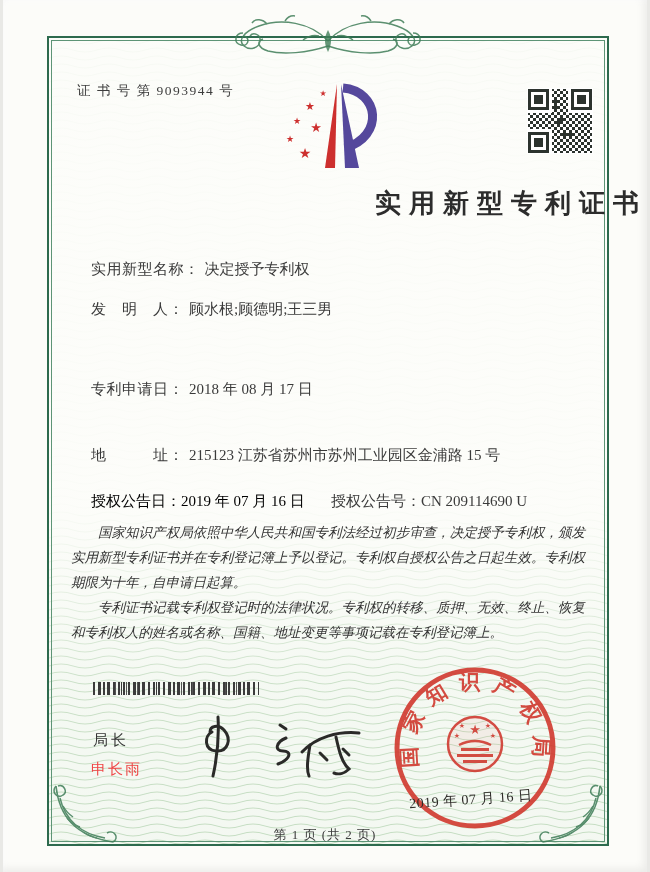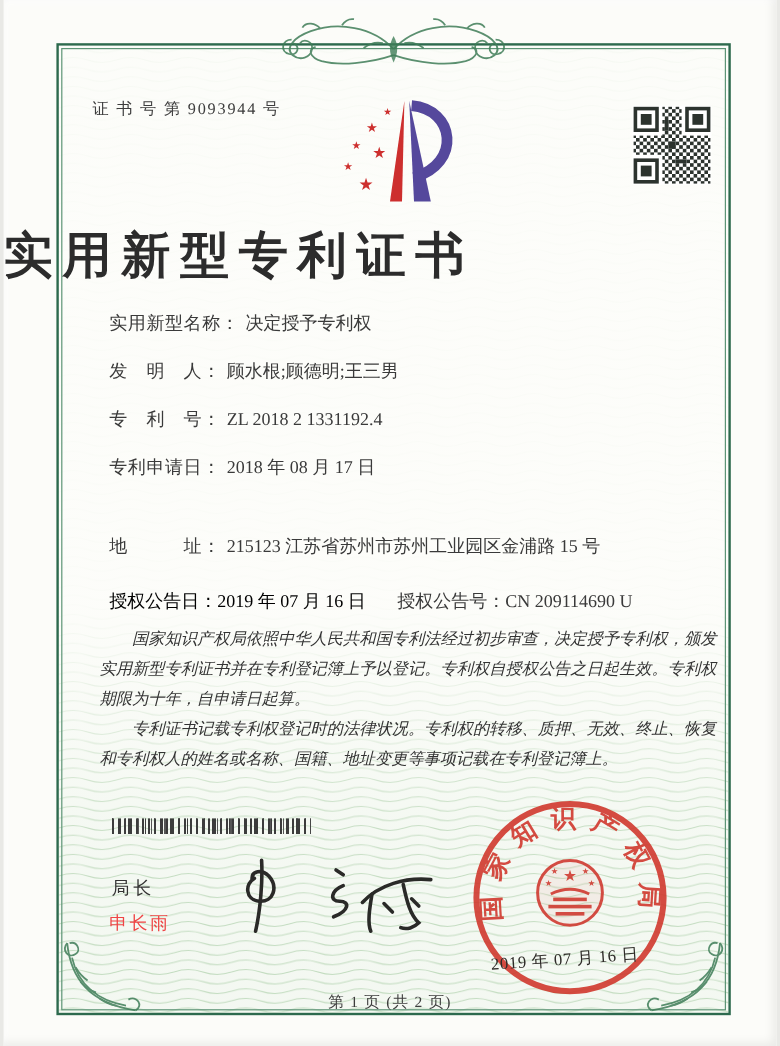--- a/index.html
+++ b/index.html
@@ -24,33 +24,33 @@
   }
   .frame-outer{
     left:44px;top:36px;width:558px;height:806px;z-index:2;
     border:2px solid #2d6a4e;
   }
   .frame-inner{position:absolute;inset:2px;border:1px solid #5d9476;}
   .flourish{z-index:3;}
   .content{z-index:4;}
   .cert-number{left:74px;top:82px;font-size:13.5px;letter-spacing:1.5px;color:#3d3d3d;}
   .title{
-    left:0;top:186px;width:100%;text-align:left;
-    font-size:41px;font-weight:600;letter-spacing:8px;color:#2c2c2c;
+    left:0;top:186px;width:100%;text-align:right;
+    font-size:26px;font-weight:600;letter-spacing:8px;color:#2c2c2c;
   }
   .row{left:88px;font-size:15px;color:#3a3a3a;white-space:nowrap;}
   .row .lbl{letter-spacing:.5px;}
   .row .val{margin-left:5px;}
   .r0{top:260px;} .r1{top:300px;} .r2{top:340px;} .r3{top:380px;} .r4{top:420px;} .r5{top:446px;}
   .grant-l{left:88px;top:492px;font-size:15px;color:#000000;white-space:nowrap;}
   .grant-r{left:328px;top:492px;font-size:15px;color:#3a3a3a;white-space:nowrap;}
   .body-text{
     left:68px;top:520px;width:514px;
     font-size:13.5px;line-height:25px;color:#333;
-    font-style:italic;text-align:justify;margin-left:12px;
+    font-style:italic;text-align:justify;
   }
   .body-text p{margin:0;text-indent:2em;}
   .barcode{
     left:90px;top:682px;width:166px;height:13px;
     background-image:
       repeating-linear-gradient(90deg,#3c3c3c 0 2px,transparent 2px 5px),
       repeating-linear-gradient(90deg,#3c3c3c 0 1px,transparent 1px 7px),
       repeating-linear-gradient(90deg,#555 0 1px,transparent 1px 11px);
   }
   .signer-title{left:90px;top:731px;font-size:15px;letter-spacing:3px;color:#333;}
@@ -165,23 +165,20 @@
   </svg>
 
   <div class="abs content title">实用新型专利证书</div>
 
   <div class="abs content row r0">
     <span class="lbl">实用新型名称：</span><span class="val">决定授予专利权</span>
   </div>
   <div class="abs content row r1">
     <span class="lbl">发　明　人：</span><span class="val">顾水根;顾德明;王三男</span>
   </div>
-  <div class="abs content row r2">
-    <span class="lbl">专　利　号：</span><span class="val">ZL 2018 2 1331192.4</span>
-  </div>
   <div class="abs content row r3">
     <span class="lbl">专利申请日：</span><span class="val">2018 年 08 月 17 日</span>
   </div>
   <div class="abs content row r5">
     <span class="lbl">地　　　址：</span><span class="val">215123 江苏省苏州市苏州工业园区金浦路 15 号</span>
   </div>
 
   <div class="abs content grant-l">
     <span class="lbl">授权公告日：</span><span class="val">2019 年 07 月 16 日</span>
   </div>

